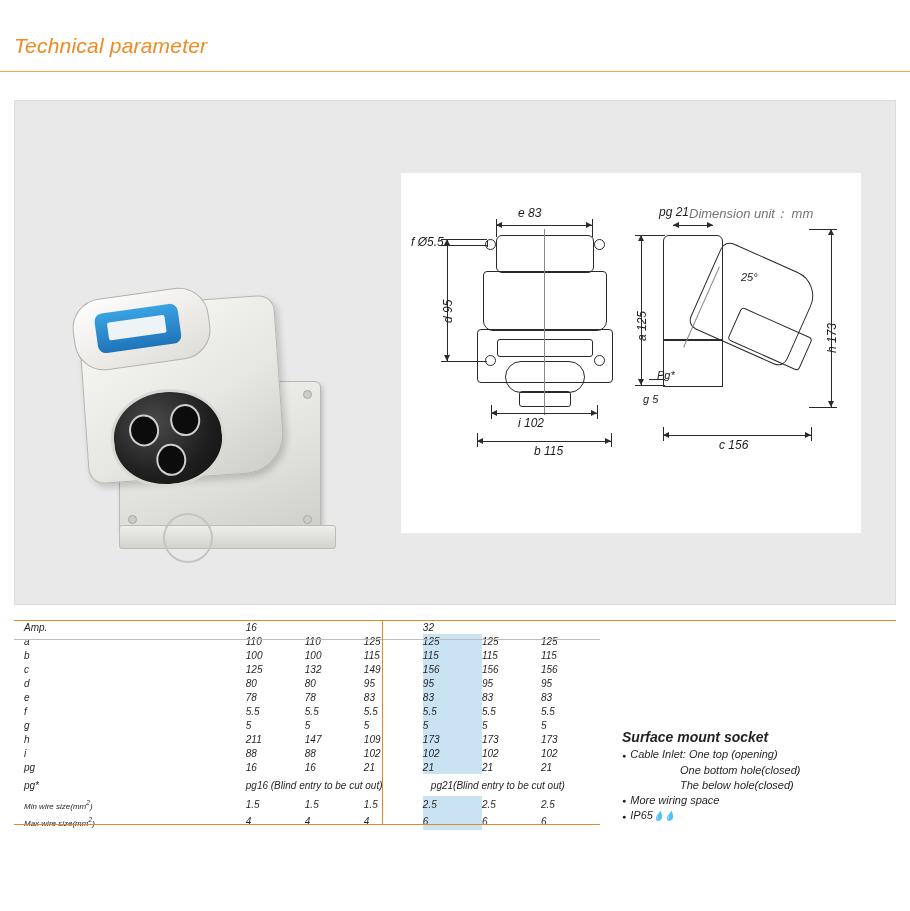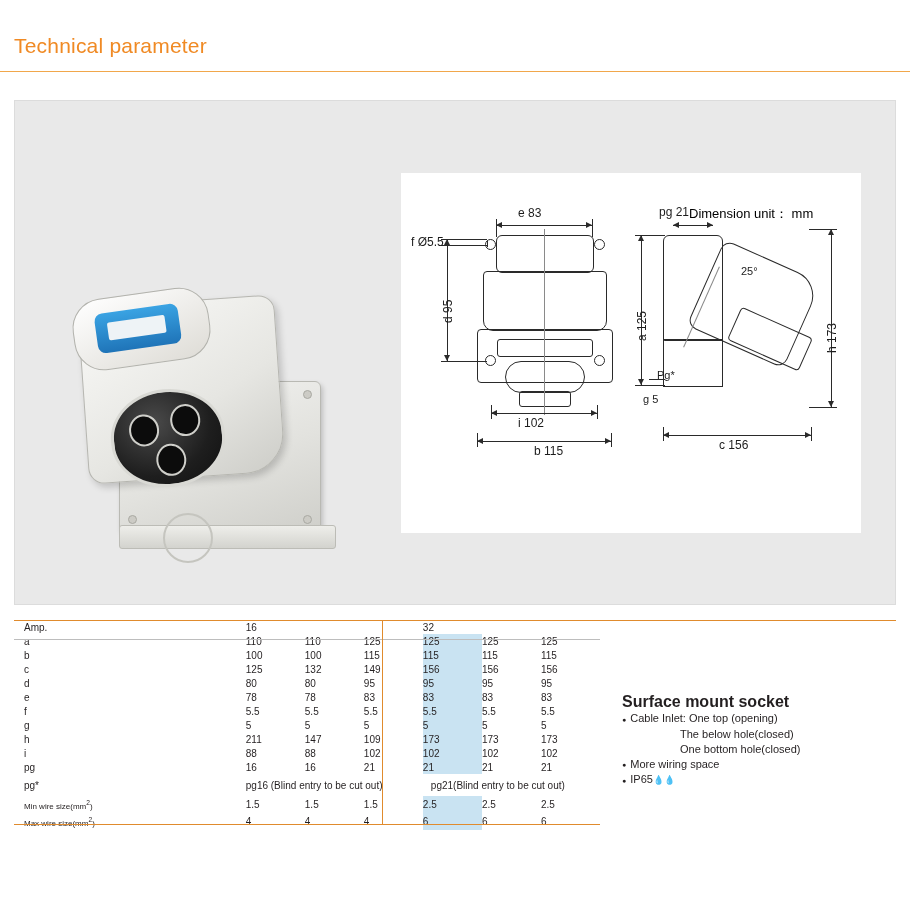--- a/index.html
+++ b/index.html
@@ -12,20 +12,21 @@
     background: #ffffff;
     font-family: "Liberation Sans", sans-serif;
     color: #231f20;
     position: relative;
     overflow: hidden;
   }
   .page {
     position: relative;
     width: 908px;
     height: 911px;
+    font-style: italic;
   }
 
   
   .header {
     position: absolute;
     left: 0;
     top: 0;
     width: 910px;
     height: 75px;
   }
@@ -174,21 +175,21 @@
     border: 2px solid #c5c5bf;
     border-radius: 50%;
   }
 
   
   .dim-unit {
     position: absolute;
     left: 288px;
     top: 32px;
     font-size: 13px;
-    color: #000000;
+    color: #737373;
     white-space: nowrap;
   }
   .dl {
     position: absolute;
     background: #2a2a2a;
   }
   .dl.h { height: 1px; }
   .dl.v { width: 1px; }
   .dlt {
     position: absolute;
@@ -259,22 +260,23 @@
     position: absolute;
     left: 622px;
     top: 694px;
     width: 270px;
     font-size: 11px;
     line-height: 15px;
     color: #231f20;
   }
   .notes .title {
     font-weight: bold;
-    font-size: 16px;
+    font-size: 14px;
     margin-bottom: 2px;
+    margin-top: 36px;
   }
   .notes .bullet::before {
     content: "\25CF";
     font-size: 7px;
     vertical-align: middle;
     margin-right: 4px;
   }
   .notes .indent { padding-left: 58px; }
   .drop::after {
     content: "\1F4A7\1F4A7";
@@ -362,21 +364,21 @@
       <div class="arrow-r" style="left:204px;top:265px;"></div>
       <div class="dl v" style="left:76px;top:260px;height:14px;"></div>
       <div class="dl v" style="left:210px;top:260px;height:14px;"></div>
       <div class="dlt" style="left:117px;top:271px;font-size:12px;padding-left:16px;">b 115</div>
 
       <div class="shape" style="left:262px;top:62px;width:58px;height:104px;border-radius:6px 6px 2px 2px;"></div>
       <div class="shape" style="left:262px;top:166px;width:58px;height:46px;"></div>
       <div class="shape" style="left:300px;top:84px;width:104px;height:92px;border-radius:10px 26px 10px 10px;transform:rotate(24deg);"></div>
       <div class="shape" style="left:330px;top:148px;width:76px;height:34px;border-radius:4px;transform:rotate(24deg);"></div>
       <div class="dl" style="left:300px;top:90px;width:1px;height:88px;transform:rotate(24deg);background:#8a8a8a;"></div>
-      <div class="dlt" style="left:340px;top:92px;font-size:11px;">25°</div>
+      <div class="dlt" style="left:340px;top:98px;font-size:11px;">25°</div>
 
       <div class="dl h" style="left:272px;top:52px;width:40px;"></div>
       <div class="arrow-l" style="left:272px;top:49px;"></div>
       <div class="arrow-r" style="left:306px;top:49px;"></div>
       <div class="dlt" style="left:258px;top:32px;font-size:12px;">pg  21</div>
 
       <div class="dl v" style="left:240px;top:62px;height:150px;"></div>
       <div class="arrow-u" style="left:237px;top:62px;"></div>
       <div class="arrow-d" style="left:237px;top:206px;"></div>
       <div class="dl h" style="left:234px;top:62px;width:30px;"></div>
@@ -533,19 +535,19 @@
           <td class="col-v">6</td>
           <td class="col-v">6</td>
         </tr>
       </tbody>
     </table>
   </div>
 
   <div class="notes">
     <div class="title">Surface mount socket</div>
     <div class="bullet">Cable Inlet: One top (opening)</div>
+    <div class="indent">One bottom hole(closed)</div>
     <div class="indent">The below hole(closed)</div>
-    <div class="indent">One bottom hole(closed)</div>
     <div class="bullet">More wiring space</div>
     <div class="bullet drop">IP65</div>
   </div>
 
 </div>
 
 </body></html>

